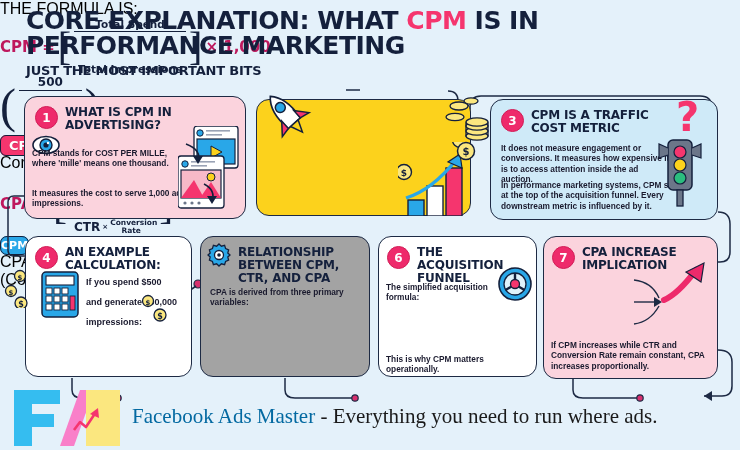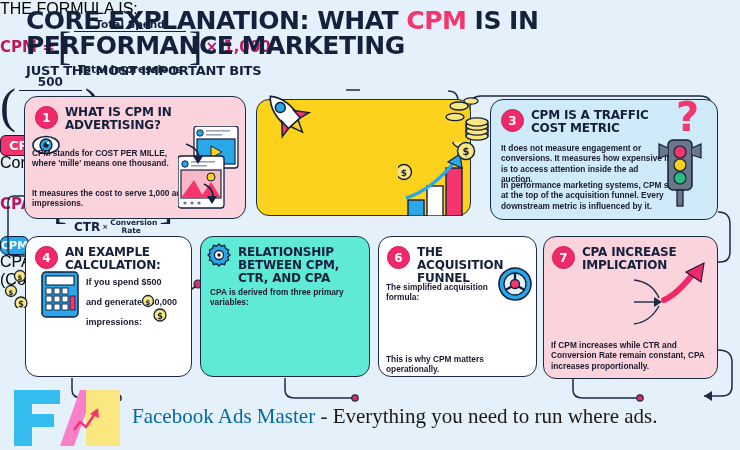--- a/index.html
+++ b/index.html
@@ -72,21 +72,21 @@
 
   
   #c3{left:490px;top:99px;width:228px;height:121px;}
   #c3 .cardhead{padding:9px 0 0 10px;}
 
   
   #c4{left:25px;top:236px;width:167px;height:141px;background:#fff;}
   #c4 .cardhead{padding:9px 0 0 9px;}
 
   
-  #c5{left:200px;top:236px;width:170px;height:141px;background:#5eead4;}
+  #c5{left:200px;top:236px;width:170px;height:141px;background:#a3a3a3;}
   #c5 .cardhead{padding:9px 0 0 8px;}
   .chip{
     border:1.5px solid #13203c;border-radius:6px;color:#fff;font-weight:bold;
     font-size:13px;padding:2px 8px;font-family:"DejaVu Sans", sans-serif;
     text-shadow:0 1px 0 rgba(0,0,0,.18);
   }
   .chip.cpm{background:#f5356e;}
   .chip.ctr{background:#29a7e8;}
   .chip.ctr2{background:#2bbd7e;}
 

